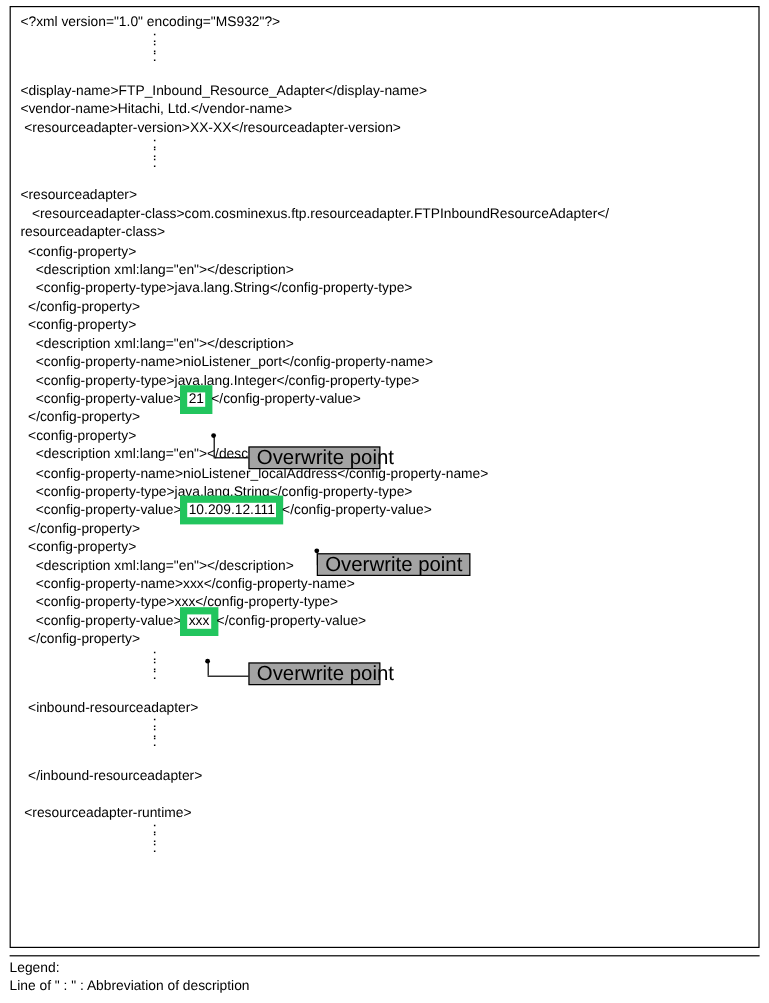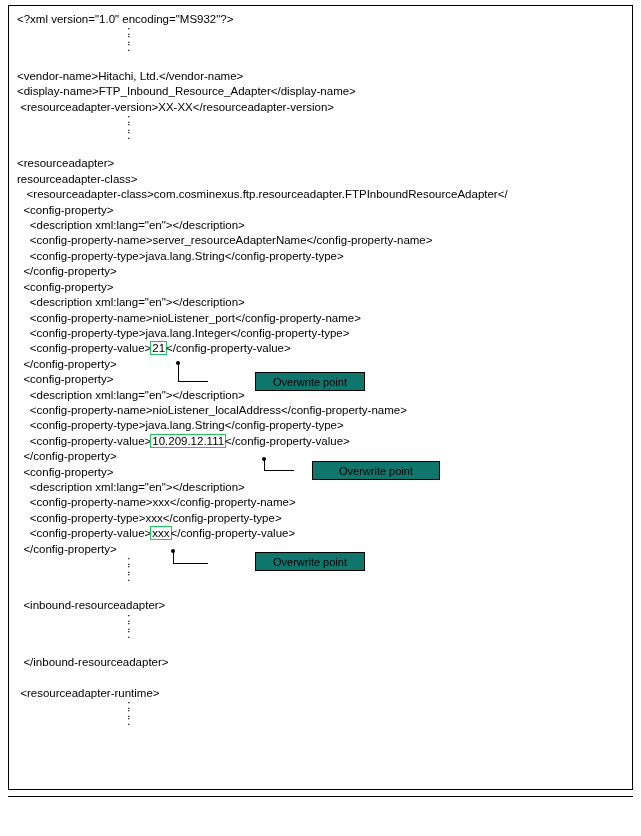--- a/index.html
+++ b/index.html
@@ -66,36 +66,35 @@
   .legend-rule {
     position: absolute;
     left: 8px;
     top: 796px;
     width: 625px;
     height: 0;
     border-top: 1px solid #000000;
   }
   
   .hl {
-    border: 1px solid #22c55e;
+    border: 6px solid #22c55e;
     padding: 0 1px;
     margin: 0 -1px;
   }
   
   .callout {
     position: absolute;
     border: 1px solid #000000;
-    background: #0f766e;
-    font-size: 11px;
+    background: #a3a3a3;
+    font-size: 17px;
     line-height: 14px;
     text-align: center;
     padding: 2px 6px;
     box-sizing: border-box;
     white-space: nowrap;
-    margin-left: 48px;
   }
   .leader {
     position: absolute;
     background: transparent;
   }
   .leader .v {
     position: absolute;
     left: 0;
     top: 0;
     width: 0;
@@ -118,31 +117,30 @@
 </head>
 <body>
 
 <div class="page">
 
   <div class="code-box">
     <div class="code-inner" id="code-inner">
         <div class="line">&lt;?xml version="1.0" encoding="MS932"?&gt;</div>
         <div class="line vdots" style="height: 26px;"><span>:</span><span>:</span><span>:</span></div>
         <div class="line">&nbsp;</div>
+        <div class="line">&lt;display-name&gt;FTP_Inbound_Resource_Adapter&lt;/display-name&gt;</div>
         <div class="line">&lt;vendor-name&gt;Hitachi, Ltd.&lt;/vendor-name&gt;</div>
-        <div class="line">&lt;display-name&gt;FTP_Inbound_Resource_Adapter&lt;/display-name&gt;</div>
         <div class="line"> &lt;resourceadapter-version&gt;XX-XX&lt;/resourceadapter-version&gt;</div>
         <div class="line vdots" style="height: 26px;"><span>:</span><span>:</span><span>:</span></div>
         <div class="line">&nbsp;</div>
         <div class="line">&lt;resourceadapter&gt;</div>
+        <div class="line">   &lt;resourceadapter-class&gt;com.cosminexus.ftp.resourceadapter.FTPInboundResourceAdapter&lt;/</div>
         <div class="line">resourceadapter-class&gt;</div>
-        <div class="line">   &lt;resourceadapter-class&gt;com.cosminexus.ftp.resourceadapter.FTPInboundResourceAdapter&lt;/</div>
         <div class="line">  &lt;config-property&gt;</div>
         <div class="line">    &lt;description xml:lang="en"&gt;&lt;/description&gt;</div>
-        <div class="line">    &lt;config-property-name&gt;server_resourceAdapterName&lt;/config-property-name&gt;</div>
         <div class="line">    &lt;config-property-type&gt;java.lang.String&lt;/config-property-type&gt;</div>
         <div class="line">  &lt;/config-property&gt;</div>
         <div class="line">  &lt;config-property&gt;</div>
         <div class="line">    &lt;description xml:lang="en"&gt;&lt;/description&gt;</div>
         <div class="line">    &lt;config-property-name&gt;nioListener_port&lt;/config-property-name&gt;</div>
         <div class="line">    &lt;config-property-type&gt;java.lang.Integer&lt;/config-property-type&gt;</div>
         <div class="line"><span>    &lt;config-property-value&gt;</span><span class="hl">21</span><span>&lt;/config-property-value&gt;</span></div>
         <div class="line">  &lt;/config-property&gt;</div>
         <div class="line">  &lt;config-property&gt;</div>
         <div class="line">    &lt;description xml:lang="en"&gt;&lt;/description&gt;</div>
@@ -184,14 +182,18 @@
   <div class="callout" style="left:264px; top:461px; width:128px; height:19px;">Overwrite point</div>
 
   <div class="leader" style="left:173px; top:551px; width:60px; height:22px;">
     <div class="dot" style="left:-2px; top:-2px;"></div>
     <div class="v" style="height:12px;"></div>
     <div class="h" style="top:12px; width:35px;"></div>
   </div>
   <div class="callout" style="left:207px; top:552px; width:110px; height:19px;">Overwrite point</div>
 
   <div class="legend-rule"></div>
+  <div class="legend">
+    <div>Legend:</div>
+    <div>Line of " : " : Abbreviation of description</div>
+  </div>
 
 </div>
 
 </body></html>

